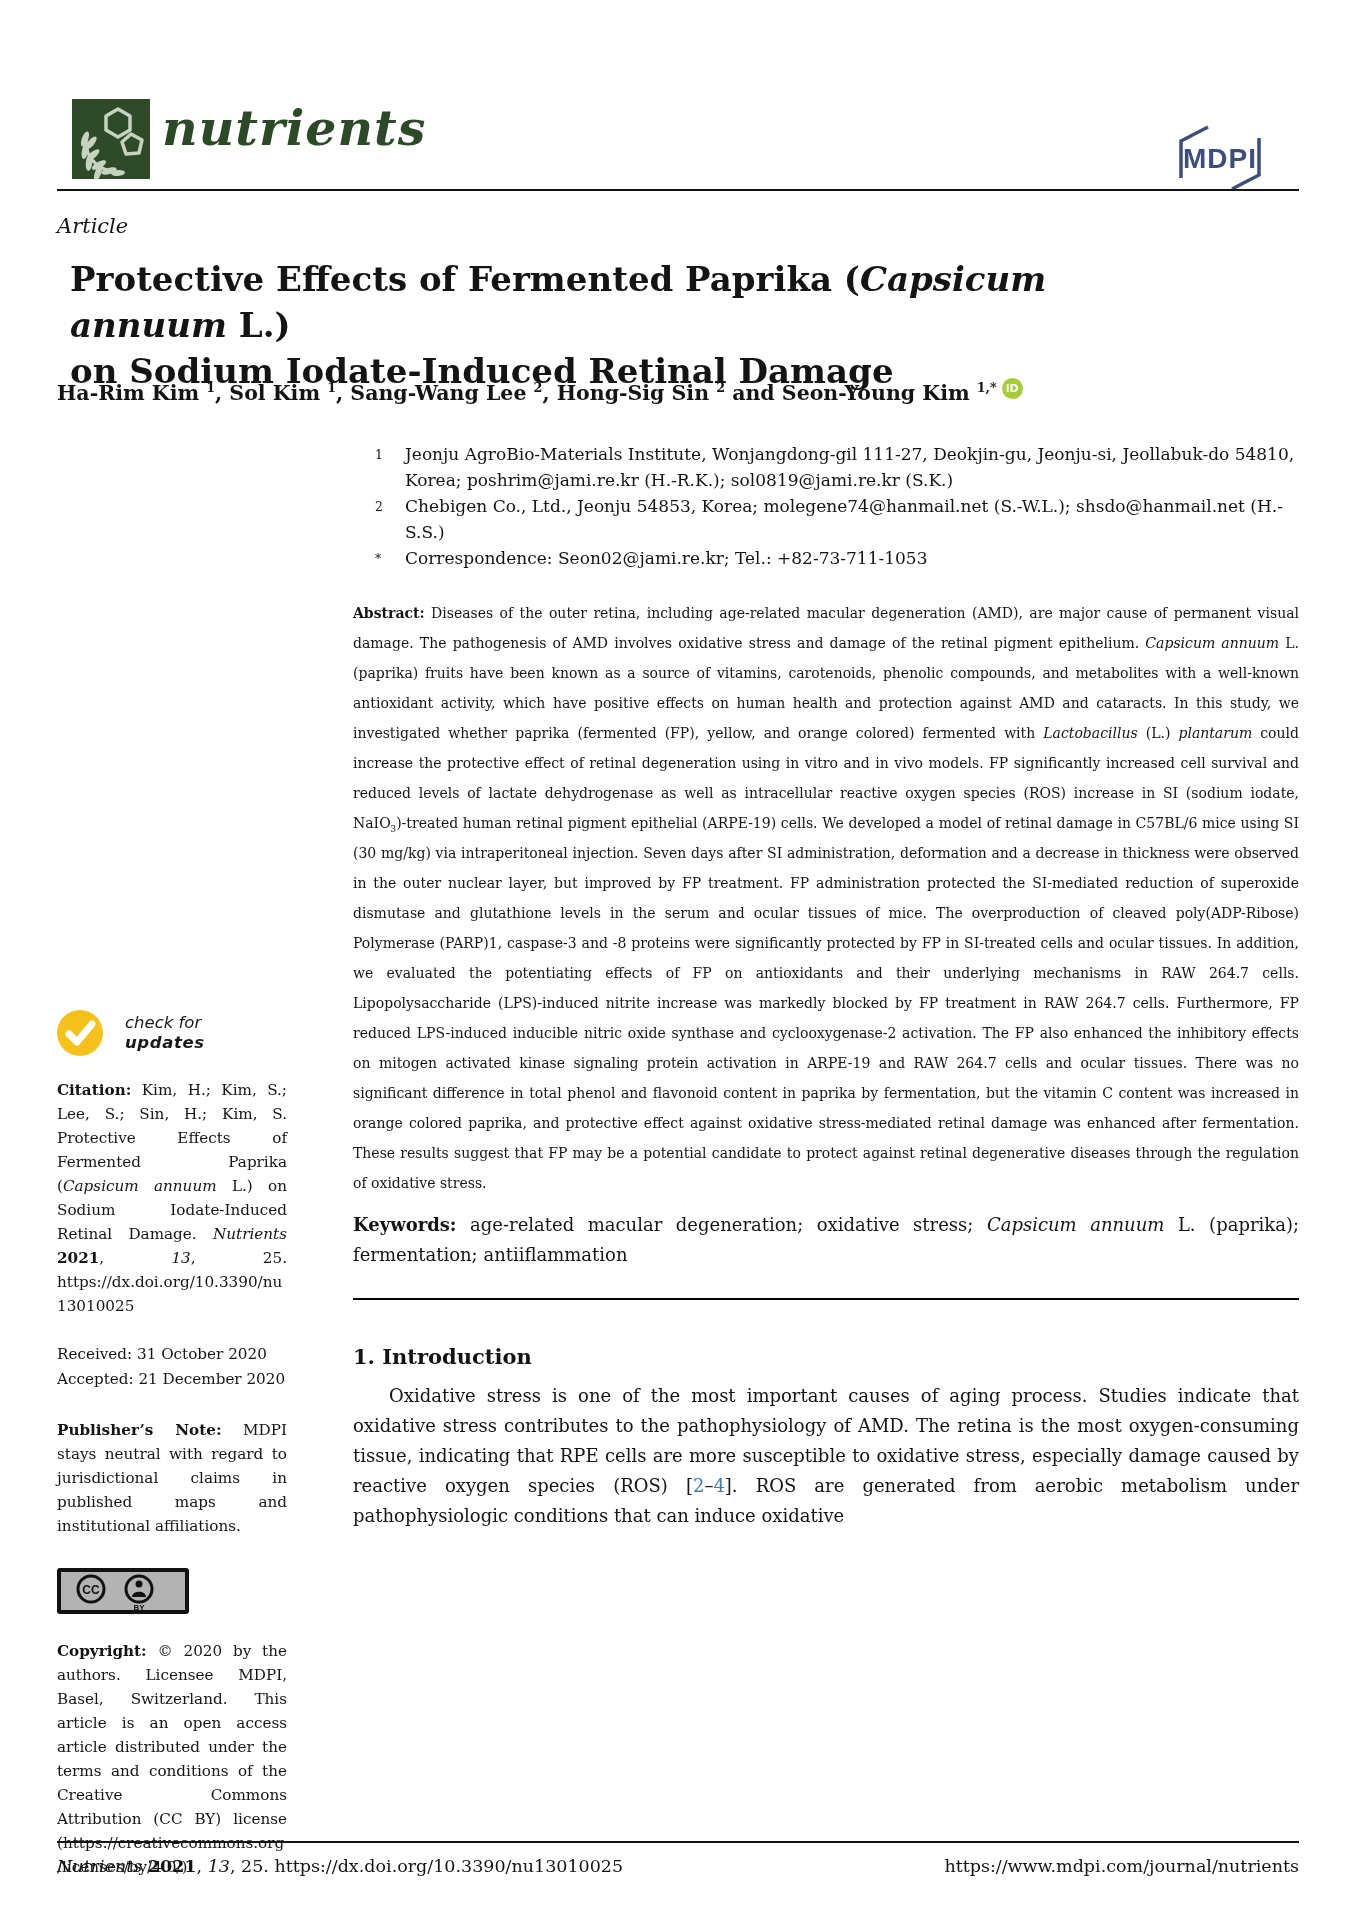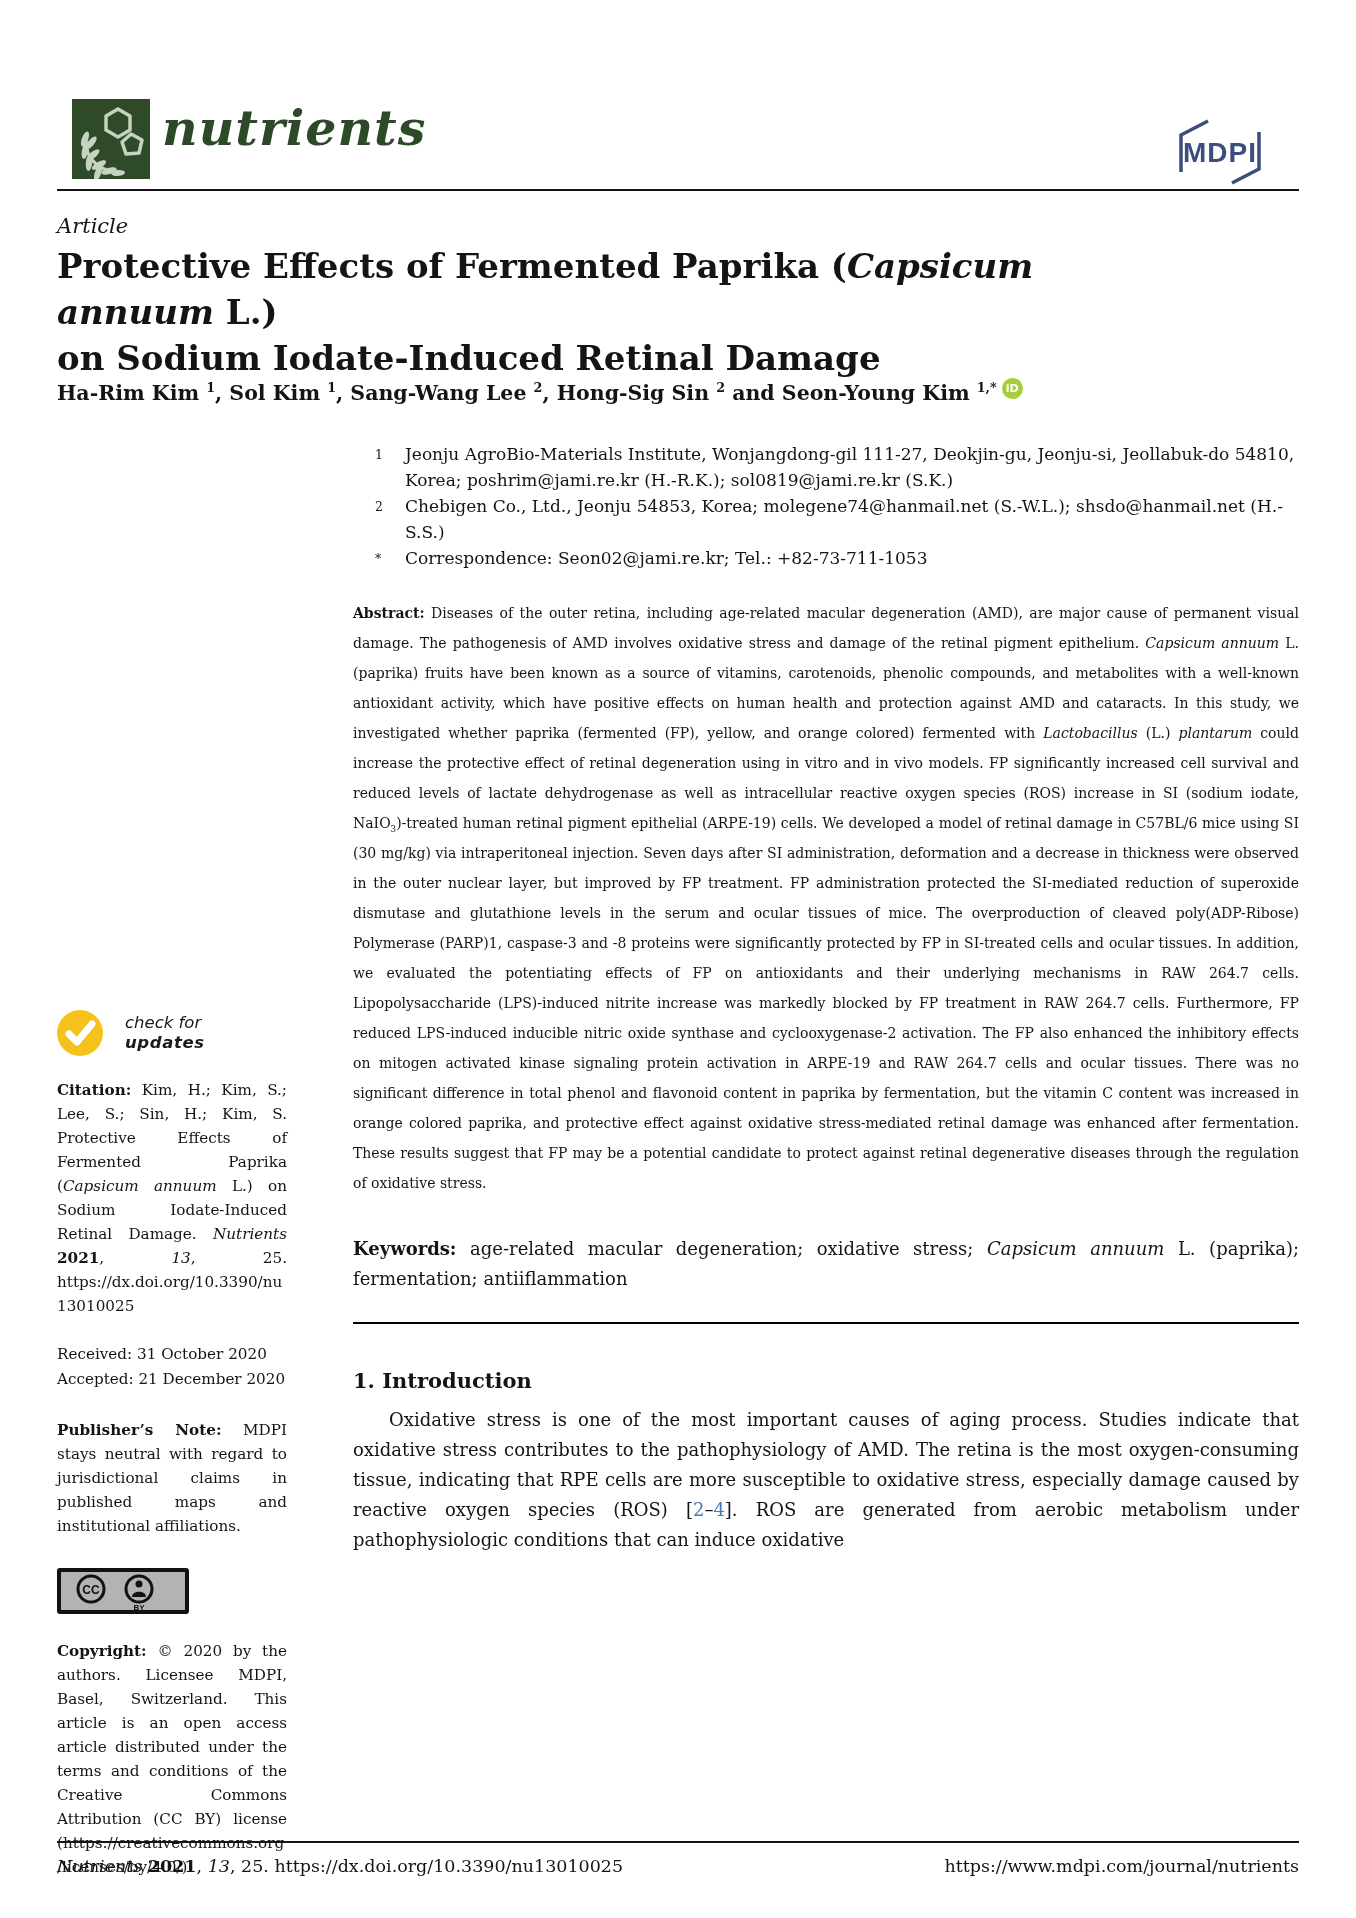--- a/index.html
+++ b/index.html
@@ -3,38 +3,38 @@
 <meta charset="utf-8">
 <style>
   html,body{margin:0;padding:0;background:#ffffff;}
   .page{position:relative;width:1356px;height:1918px;background:#ffffff;overflow:hidden;
         font-family:"DejaVu Serif","Liberation Serif",serif;color:#141414;}
 
   
   .logo-box{position:absolute;left:72px;top:99px;width:78px;height:80px;}
   .journal-name{position:absolute;left:162px;top:98px;font-size:49px;line-height:60px;
                 font-style:italic;font-weight:bold;color:#2d4a28;letter-spacing:1px;}
-  .mdpi-logo{position:absolute;left:1168px;top:116px;width:104px;height:72px;}
+  .mdpi-logo{position:absolute;left:1168px;top:122px;width:104px;height:72px;}
   .header-rule{position:absolute;left:57px;top:189px;width:1242px;height:2px;background:#141414;}
 
   
   .article-type{position:absolute;left:57px;top:214px;font-size:21px;font-style:italic;}
   .title{position:absolute;left:57px;top:243px;width:1020px;font-size:34px;line-height:46px;font-weight:bold;}
   .authors{position:absolute;left:57px;top:378px;font-size:20.5px;font-weight:bold;}
   .orcid{display:inline-block;width:21px;height:21px;border-radius:50%;background:#a6ce39;color:#fff;
          font-family:"DejaVu Sans","Liberation Sans",sans-serif;font-size:11px;font-weight:bold;
          text-align:center;line-height:21px;vertical-align:super;margin-left:5px;}
 
   
   .main-col{position:absolute;left:353px;top:441px;width:946px;}
   .aff-row{display:flex;font-size:17px;line-height:26px;}
   .aff-marker{flex:0 0 30px;margin-left:22px;font-size:12.5px;padding-top:1px;}
   .aff-text{flex:1;}
   .abstract{margin-top:26px;font-size:14px;line-height:30px;text-align:justify;}
-  .keywords{margin-top:36px;font-size:18px;line-height:30px;text-align:justify;}
+  .keywords{margin-top:12px;font-size:18px;line-height:30px;text-align:justify;}
   .bold{font-weight:bold;}
   .divider{margin-top:28px;border-top:2px solid #000;}
   .section-h{margin-top:44px;font-size:21px;font-weight:bold;}
   .para{margin:12px 0 0 0;font-size:18px;line-height:30px;text-align:justify;text-indent:36px;}
   .para + .para{margin-top:0;}
   sup{font-size:62%;line-height:0;vertical-align:super;}
   sub{font-size:62%;line-height:0;vertical-align:sub;}
   .ref-link{color:#4479b4;}
 
   
@@ -87,21 +87,21 @@
       <g stroke="#3d4d7c" stroke-width="3.5" fill="none" stroke-linejoin="miter">
         <polyline points="40,5 13,19 13,56"></polyline>
         <polyline points="64,67 91,53 91,16"></polyline>
       </g>
       <text x="52" y="46" text-anchor="middle" fill="#3d4d7c" font-family="Liberation Sans, DejaVu Sans, sans-serif" font-size="28" font-weight="bold" letter-spacing="1">MDPI</text>
     </svg>
   </div>
   <div class="header-rule"></div>
 
   <div class="article-type">Article</div>
-  <h1 class="title" style="margin:0;"><span>Protective Effects of Fermented Paprika (</span><span style="font-style: italic;">Capsicum annuum</span><span> L.)</span><br><span>on Sodium Iodate-Induced Retinal Damage</span></h1>
+  <h1 class="title" style="margin:13px;"><span>Protective Effects of Fermented Paprika (</span><span style="font-style: italic;">Capsicum annuum</span><span> L.)</span><br><span>on Sodium Iodate-Induced Retinal Damage</span></h1>
   <div class="authors"><span><span>Ha-Rim Kim </span><sup>1</sup><span>, Sol Kim </span><sup>1</sup><span>, Sang-Wang Lee </span><sup>2</sup><span>, Hong-Sig Sin </span><sup>2</sup><span> and Seon-Young Kim </span><sup>1,*</sup></span><span class="orcid">iD</span></div>
 
   <div class="main-col">
     <div class="affiliations">
       <div class="aff-row">
         <span class="aff-marker">1</span>
         <span class="aff-text">Jeonju AgroBio-Materials Institute, Wonjangdong-gil 111-27, Deokjin-gu, Jeonju-si, Jeollabuk-do 54810, Korea; poshrim@jami.re.kr (H.-R.K.); sol0819@jami.re.kr (S.K.)</span>
       </div>
       <div class="aff-row">
         <span class="aff-marker">2</span>

